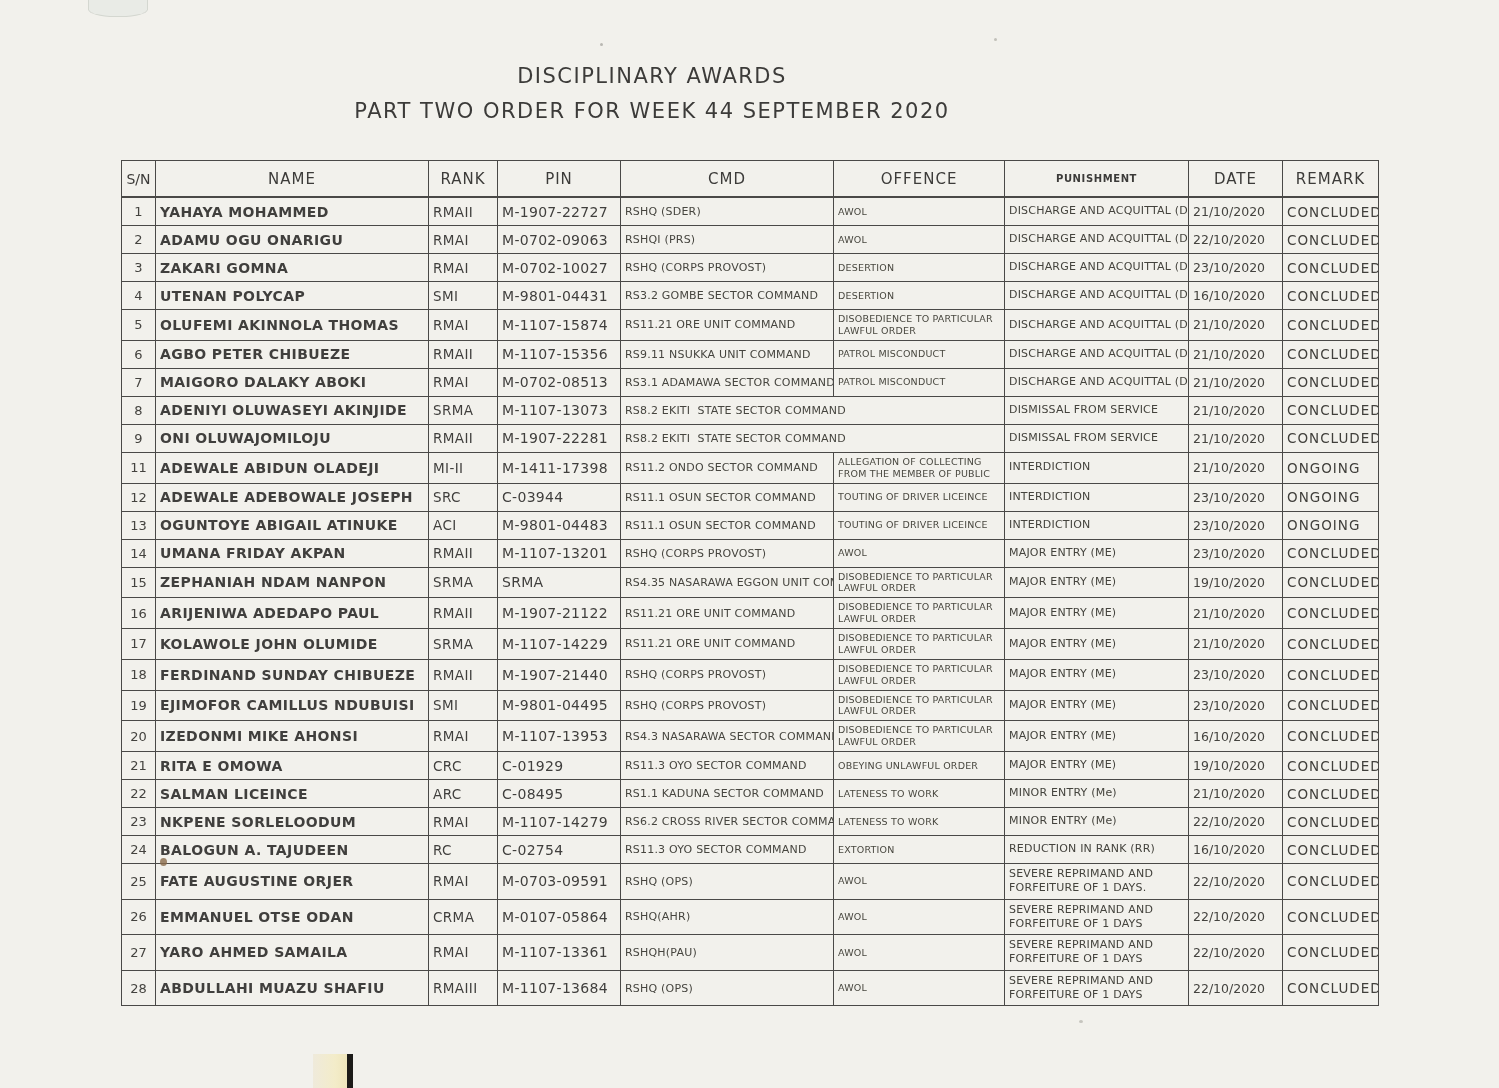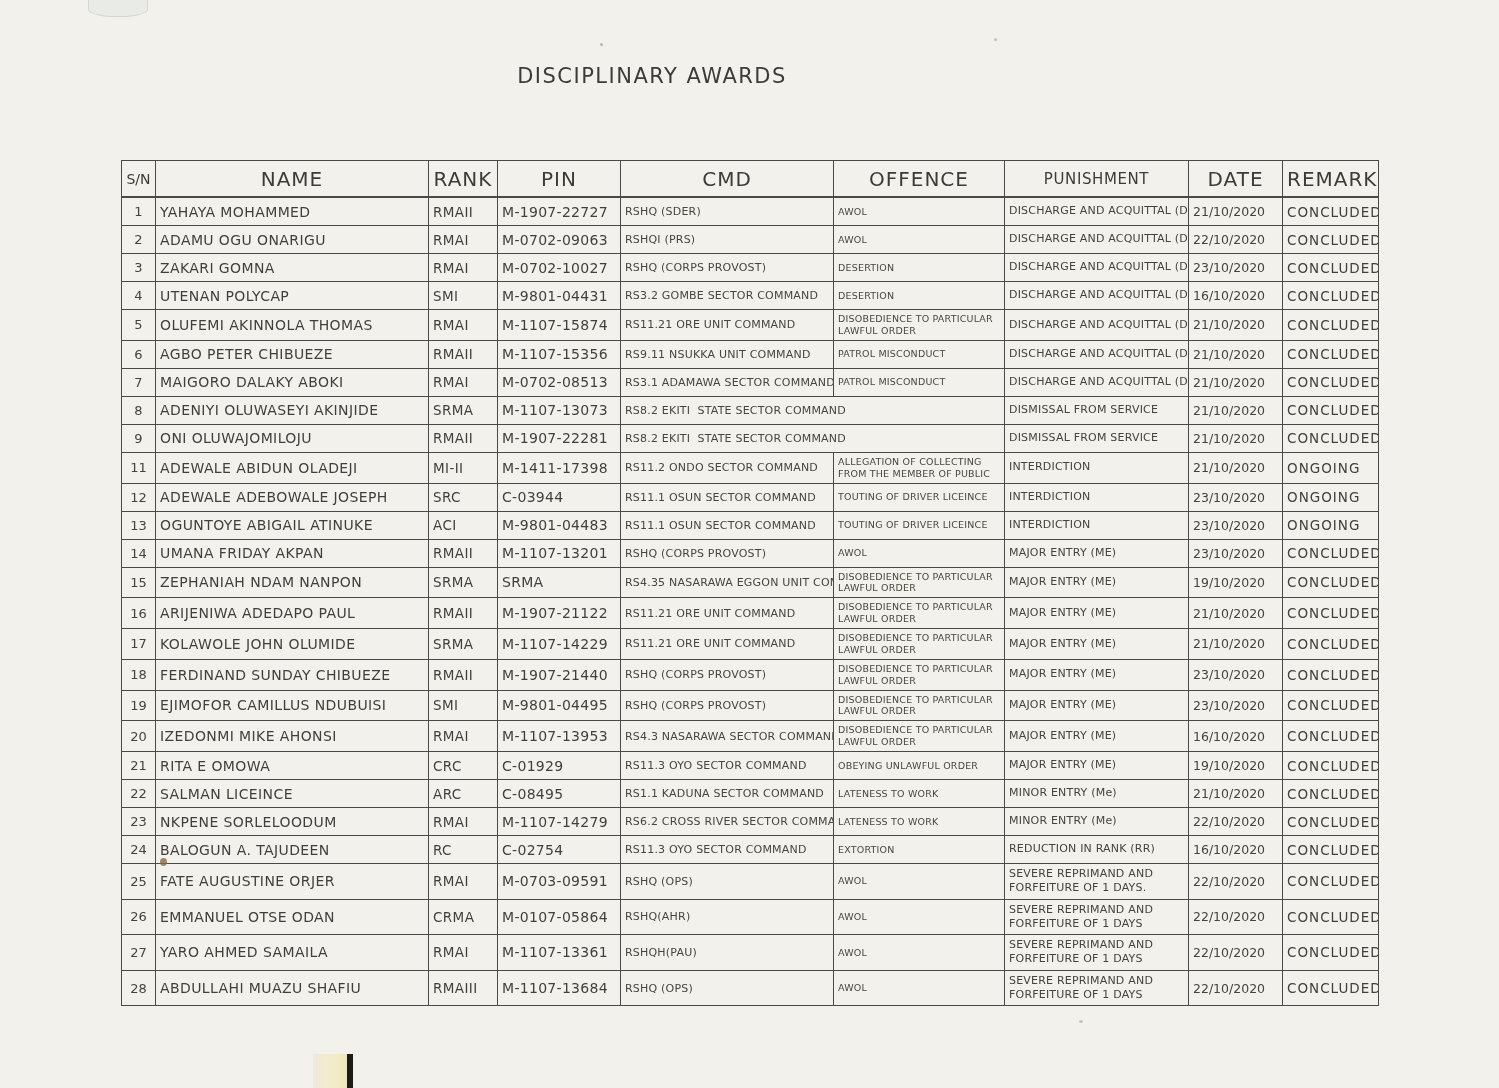--- a/index.html
+++ b/index.html
@@ -39,30 +39,30 @@
   table.doc td, table.doc th{
     border:1px solid #4a4947;
     vertical-align:middle;
     overflow:hidden;
     padding:3px 4px;
   }
   table.doc thead th{
     border-bottom-width:2px;
     height:29px;
     font-weight:normal;
-    font-size:20px;
+    font-size:15px;
     letter-spacing:1px;
     color:#3c3b39;
     text-align:center;
   }
-  table.doc thead th.h-pun{font-size:15px;letter-spacing:.6px;}
+  table.doc thead th.h-pun{font-size:10px;letter-spacing:.6px;font-weight:bold;}
   table.doc thead th.h-sn{font-size:14px;letter-spacing:0;}
 
   td.c-sn{font-size:13px;text-align:center;color:#44433f;}
-  td.c-name{font-size:14px;letter-spacing:.4px;white-space:pre;}
+  td.c-name{font-size:14px;letter-spacing:.4px;white-space:pre;font-weight:bold;}
   td.c-rank{font-size:13.5px;letter-spacing:.4px;white-space:pre;}
   td.c-pin{font-size:14px;letter-spacing:.3px;white-space:pre;}
   td.c-cmd{font-size:11px;letter-spacing:.2px;white-space:pre;color:#46453f;}
   td.c-off{font-size:9.5px;line-height:1.25;letter-spacing:.2px;color:#48473f;}
   td.c-pun{font-size:11px;line-height:1.3;letter-spacing:.2px;color:#44433d;white-space:normal;}
   td.c-pun.nowrap{white-space:pre;}
   td.c-date{font-size:12.5px;white-space:pre;color:#44433f;margin-top:7px;}
   td.c-rem{font-size:13.5px;letter-spacing:1px;white-space:pre;color:#403f3b;}
 
   tr.row-single td{height:21px;}
@@ -88,20 +88,21 @@
 </style>
 </head>
 <body>
 
 <div class="page">
 
   <div class="artifact-top"></div>
 
   <div class="titles">
     <div class="title-line">DISCIPLINARY AWARDS</div>
+    <div class="title-line">PART TWO ORDER FOR WEEK 44 SEPTEMBER 2020</div>
   </div>
 
   <table class="doc">
     <colgroup>
       <col style="width:34px">
         <col style="width:273px">
         <col style="width:69px">
       <col style="width:123px">
         <col style="width:213px">
         <col style="width:171px">

